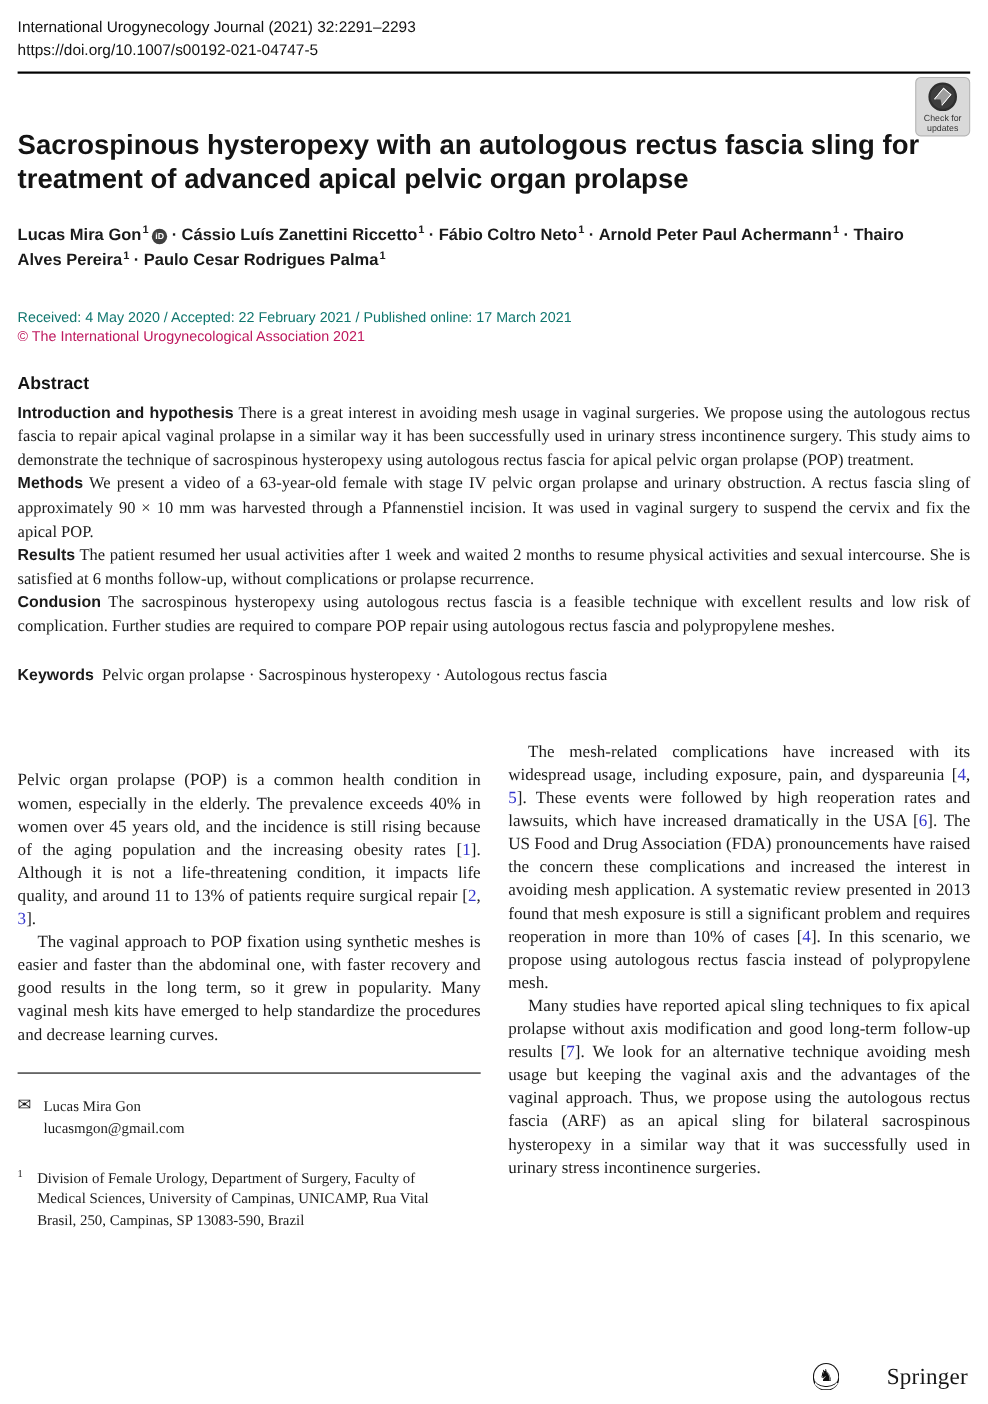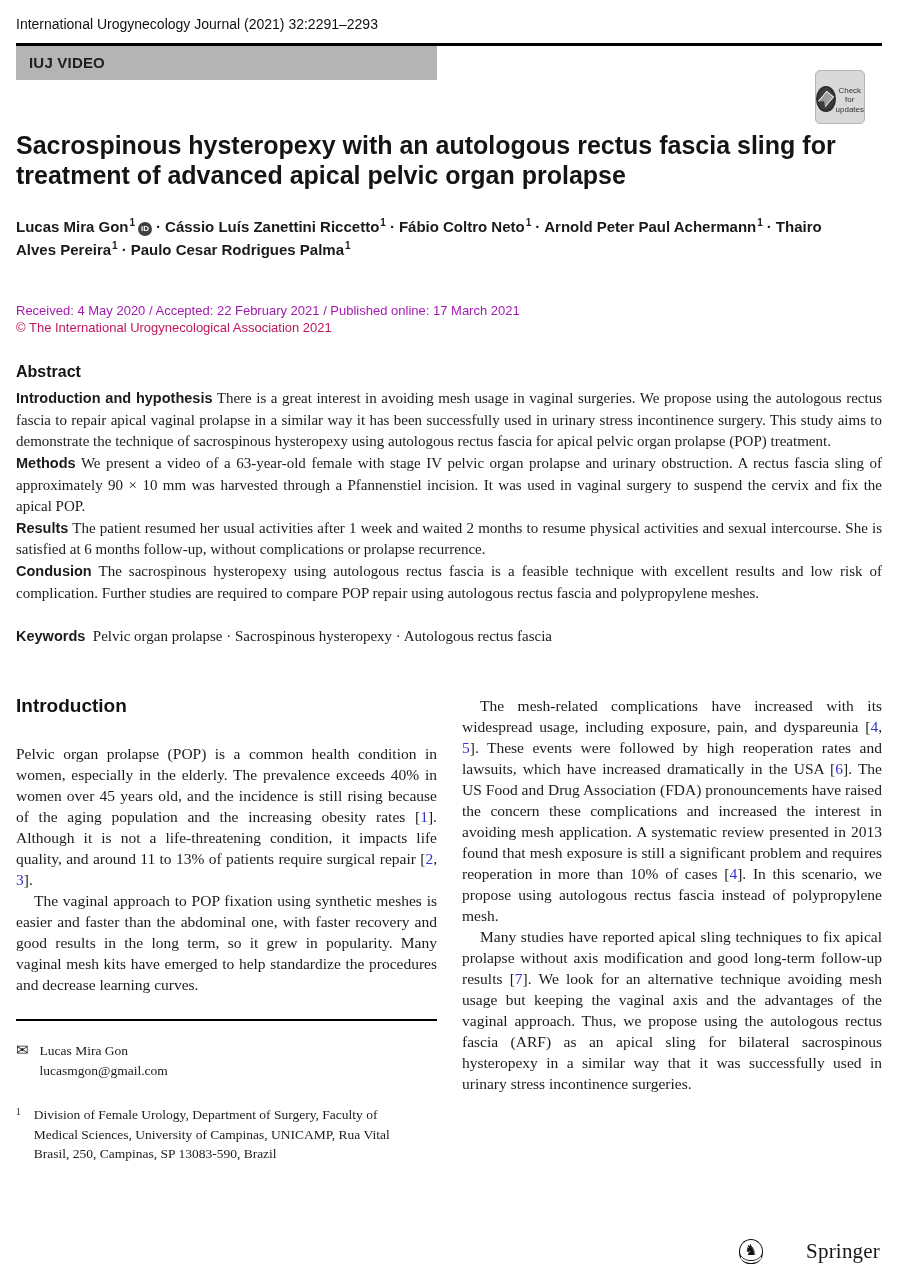--- a/index.html
+++ b/index.html
@@ -15,23 +15,23 @@
   .doi { margin-top:1px; }
   .rule { height:2.5px; background:#000; margin-top:9px; }
   .banner {
     width:421px; background:#b4b4b4; color:#1f1f1f;
     font-family:"Liberation Sans", sans-serif; font-weight:bold; font-size:15px;
     padding:8px 0 9px 13px; letter-spacing:.2px;
   }
 
   
   .update-badge {
-    position:absolute; top:70px; right:33px; width:50px; height:54px;
+    position:absolute; top:70px; right:16px; width:50px; height:54px;
     background:#d9d9d9; border:1px solid #b5b5b5; border-radius:5px;
-    display:flex; align-items:center; justify-content:flex-start;
+    display:flex; flex-direction:column; align-items:center; justify-content:flex-start;
     padding-top:4px; cursor:pointer; text-decoration:none;
   }
   .badge-circle {
     width:26px; height:26px; border-radius:50%; background:#3d3d3d;
     display:flex; align-items:center; justify-content:center; position:relative;
     border:2px solid #2e2e2e;
   }
   .badge-bookmark {
     width:10px; height:14px; background:#9f9f9f; border:1px solid #fff;
     clip-path:polygon(0 0,100% 0,100% 100%,50% 72%,0 100%);
@@ -54,21 +54,21 @@
   }
   .authors sup { font-size:10px; font-weight:bold; margin-left:1px; }
   .sep { margin:0 4px; }
   .orcid {
     display:inline-flex; width:14px; height:14px; border-radius:50%;
     background:#404040; color:#fff; font-size:8px; font-weight:bold;
     align-items:center; justify-content:center; vertical-align:1px; margin-left:3px;
     font-family:"Liberation Sans", sans-serif; cursor:pointer;
   }
 
-  .history { margin-top:42px; font-family:"Liberation Sans", sans-serif; font-size:13px; color:#a21caf; }
+  .history { margin-top:32px; font-family:"Liberation Sans", sans-serif; font-size:13px; color:#0f766e; }
   .copyright { margin-top:2px; font-family:"Liberation Sans", sans-serif; font-size:13px; color:#be185d; }
 
   
   .abs-heading { margin-top:28px; font-family:"Liberation Sans", sans-serif; font-size:16px; font-weight:bold; color:#141414; }
   .abs-body { margin-top:7px; }
   .abs-body p { font-size:15px; line-height:21.6px; text-align:justify; }
   .runin { font-family:"Liberation Sans", sans-serif; font-weight:bold; font-size:14.5px; }
   .keywords { margin-top:24px; font-size:15px; }
 
   
@@ -102,24 +102,24 @@
   .knight-glyph { font-size:15px; line-height:1; color:#111; font-family:"DejaVu Sans", sans-serif; }
   .pub-name { font-family:"Liberation Serif", serif; font-size:21px; color:#161616; letter-spacing:.2px;margin-left:36px; }
 </style>
 </head>
 <body>
 
 <div class="page">
 
   <div class="header-meta">
     <div>International Urogynecology Journal (2021) 32:2291–2293</div>
+    <div class="doi">https://doi.org/10.1007/s00192-021-04747-5</div>
   </div>
 
   <div class="rule"></div>
-  <div class="banner">IUJ VIDEO</div>
 
   <a class="update-badge">
     <span class="badge-circle">
       <span class="badge-bookmark"></span>
     </span>
     <span class="badge-text">
       <span>Check for</span>
       <span>updates</span>
     </span>
   </a>
@@ -138,21 +138,20 @@
     <p><span class="runin">Introduction and hypothesis</span> <span>There is a great interest in avoiding mesh usage in vaginal surgeries. We propose using the autologous rectus fascia to repair apical vaginal prolapse in a similar way it has been successfully used in urinary stress incontinence surgery. This study aims to demonstrate the technique of sacrospinous hysteropexy using autologous rectus fascia for apical pelvic organ prolapse (POP) treatment.</span></p>
     <p><span class="runin">Methods</span> <span>We present a video of a 63-year-old female with stage IV pelvic organ prolapse and urinary obstruction. A rectus fascia sling of approximately 90 × 10 mm was harvested through a Pfannenstiel incision. It was used in vaginal surgery to suspend the cervix and fix the apical POP.</span></p>
     <p><span class="runin">Results</span> <span>The patient resumed her usual activities after 1 week and waited 2 months to resume physical activities and sexual intercourse. She is satisfied at 6 months follow-up, without complications or prolapse recurrence.</span></p>
     <p><span class="runin">Condusion</span> <span>The sacrospinous hysteropexy using autologous rectus fascia is a feasible technique with excellent results and low risk of complication. Further studies are required to compare POP repair using autologous rectus fascia and polypropylene meshes.</span></p>
   </div>
 
   <p class="keywords"><span class="runin">Keywords</span>&nbsp; <span>Pelvic organ prolapse · Sacrospinous hysteropexy · Autologous rectus fascia</span></p>
 
   <div class="columns">
     <div class="col col-left">
-      <h2 class="sec-heading">Introduction</h2>
       <p class="body-p"><span>Pelvic organ prolapse (POP) is a common health condition in women, especially in the elderly. The prevalence exceeds 40% in women over 45 years old, and the incidence is still rising because of the aging population and the increasing obesity rates [</span><span class="cite">1</span><span>]. Although it is not a life-threatening condition, it impacts life quality, and around 11 to 13% of patients require surgical repair [</span><span class="cite">2</span><span>, </span><span class="cite">3</span><span>].</span></p>
       <p class="body-p indent"><span>The vaginal approach to POP fixation using synthetic meshes is easier and faster than the abdominal one, with faster recovery and good results in the long term, so it grew in popularity. Many vaginal mesh kits have emerged to help standardize the procedures and decrease learning curves.</span></p>
 
       <div class="footnote-block">
         <div class="fn-rule"></div>
         <div class="correspondence">
           <span class="env-icon">✉</span>
           <div>
             <div>Lucas Mira Gon</div>
             <div class="email">lucasmgon@gmail.com</div>

